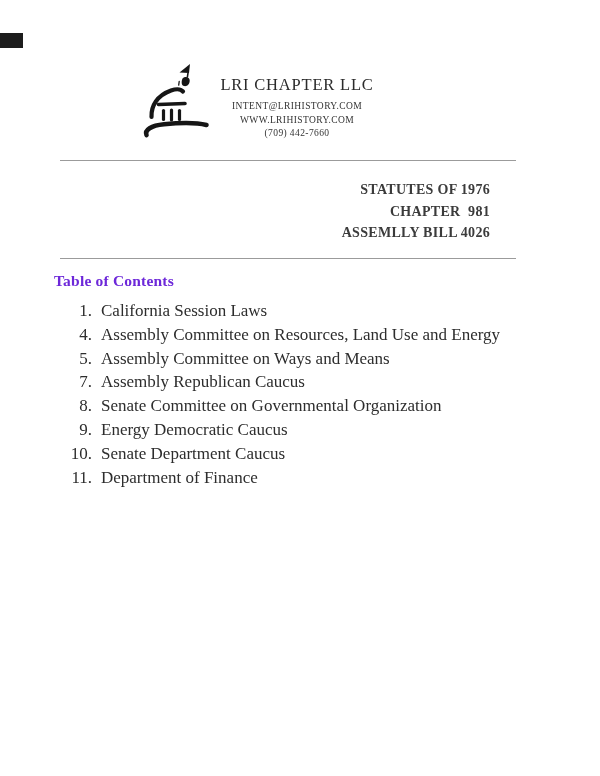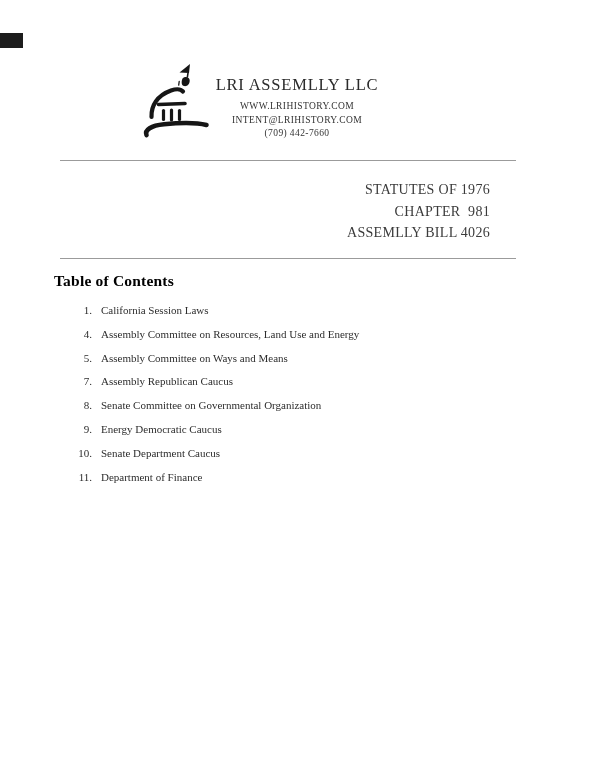--- a/index.html
+++ b/index.html
@@ -59,48 +59,48 @@
   .rule-1 { top: 160px; }
   .rule-2 { top: 258px; }
 
   
   .ref-block {
     position: absolute;
     right: 110px; top: 179px;
     text-align: right;
   }
   .ref-line {
-    font-weight: normal;
+    font-weight: bold;
     font-size: 14px;
     line-height: 21.5px;
     letter-spacing: 0.3px;
     color: #3b3b3b;
     white-space: pre;
   }
 
   
   .toc-title {
     position: absolute;
     left: 54px; top: 272px;
     font-weight: bold;
     font-size: 15.5px;
     letter-spacing: 0.2px;
-    color: #000000;
+    color: #6d28d9;
   }
   .toc-list {
     position: absolute;
     left: 0; top: 299px;
     width: 520px;
     list-style: none;
     margin: 0; padding: 0;
   }
   .toc-item {
     line-height: 23.8px;
     height: 23.8px;
-    font-size: 11px;
+    font-size: 17px;
     color: #2d2d2d;
     white-space: nowrap;
   }
   .toc-num {
     display: inline-block;
     width: 92px;
     text-align: right;
   }
   .toc-label { margin-left: 9px; }
 </style>
@@ -124,24 +124,24 @@
     <path d="M 16.5,43.5 L 43,42.5" stroke-width="3.6"></path>
 
     <path d="M 21.5,49.5 l 0,9" stroke-width="3.2"></path>
     <path d="M 29.5,49 l 0,10" stroke-width="3.2"></path>
     <path d="M 37.5,49.5 l 0,9" stroke-width="3.2"></path>
 
     <path d="M 4.5,74 C 2.5,69 9,64.5 22,63.2 C 42,61.2 56,61.8 64.5,64" stroke-width="4.6"></path>
   </svg>
 
   <div class="contact-block">
-    <div class="company-name">LRI ASSEMLLY LLC</div>
+    <div class="company-name">LRI CHAPTER LLC</div>
     <div class="contact-lines">
+      <div class="contact-line">INTENT@LRIHISTORY.COM</div>
       <div class="contact-line">WWW.LRIHISTORY.COM</div>
-      <div class="contact-line">INTENT@LRIHISTORY.COM</div>
       <div class="contact-line">(709) 442-7660</div>
     </div>
   </div>
 
   <div class="rule rule-1"></div>
 
   <div class="ref-block">
     <div class="ref-line">STATUTES OF 1976</div>
     <div class="ref-line">CHAPTER  981</div>
     <div class="ref-line">ASSEMLLY BILL 4026</div>

